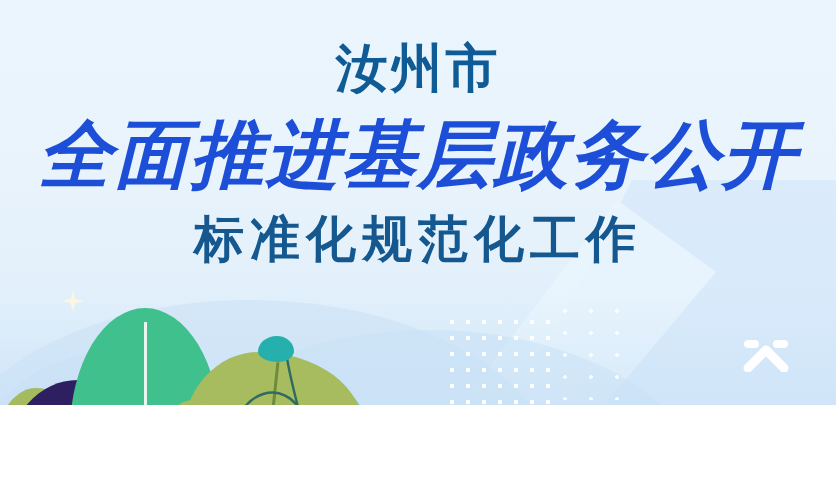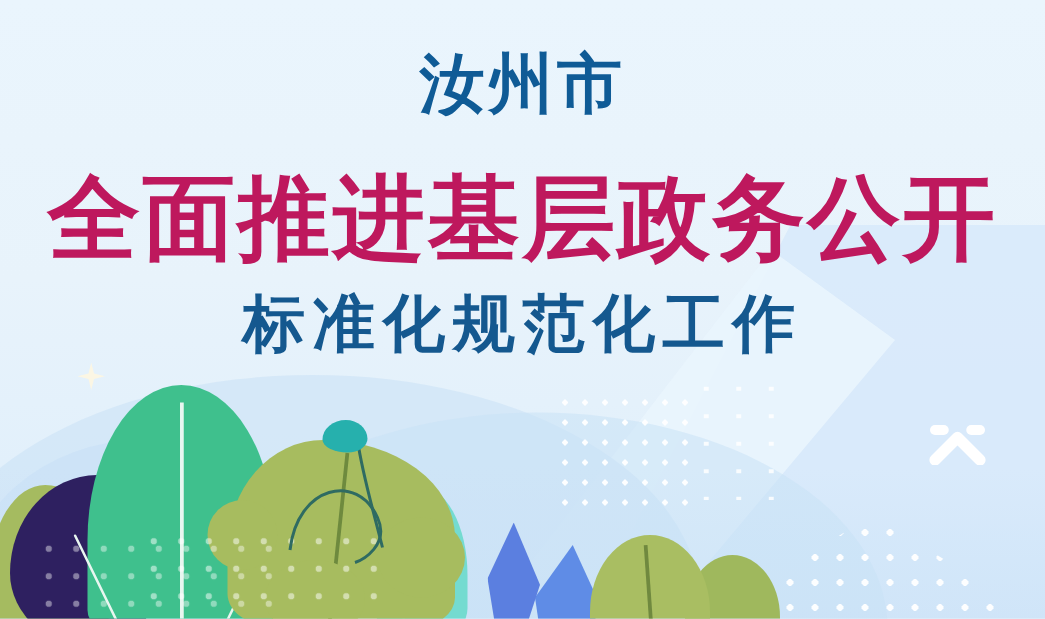--- a/index.html
+++ b/index.html
@@ -3,21 +3,21 @@
 <meta charset="utf-8">
 <style>
   html, body {
     margin: 0;
     padding: 0;
     background: #ffffff;
   }
   #banner {
     position: relative;
     width: 836px;
-    height: 495px;
+    height: 405px;
     overflow: hidden;
     font-family: "Liberation Sans", "DejaVu Sans", sans-serif;
     background: #e9f4fc;
   }
 
   
   .bg-base {
     position: absolute;
     inset: 0;
     background: linear-gradient(180deg, #eaf5fd 0%, #e8f3fb 45%, #e2f0fb 75%, #dcecfa 100%);
@@ -92,27 +92,28 @@
   }
   .title-city {
     margin-top: 42px;
     font-size: 52px;
     line-height: 1;
     font-weight: bold;
     color: #0f5b96;
     letter-spacing: 3px;
   }
   .title-main {
-    margin-top: 44px;
+    margin-top: 24px;
     font-size: 74px;
     line-height: 1;
     font-weight: bold;
-    color: #be185d;
+    color: #1d4ed8;
     letter-spacing: 2px;
     white-space: nowrap;
+    font-style: italic;
   }
   .title-sub {
     margin-top: 22px;
     font-size: 50px;
     line-height: 1;
     font-weight: bold;
     color: #14588f;
     letter-spacing: 6px;
   }
 

